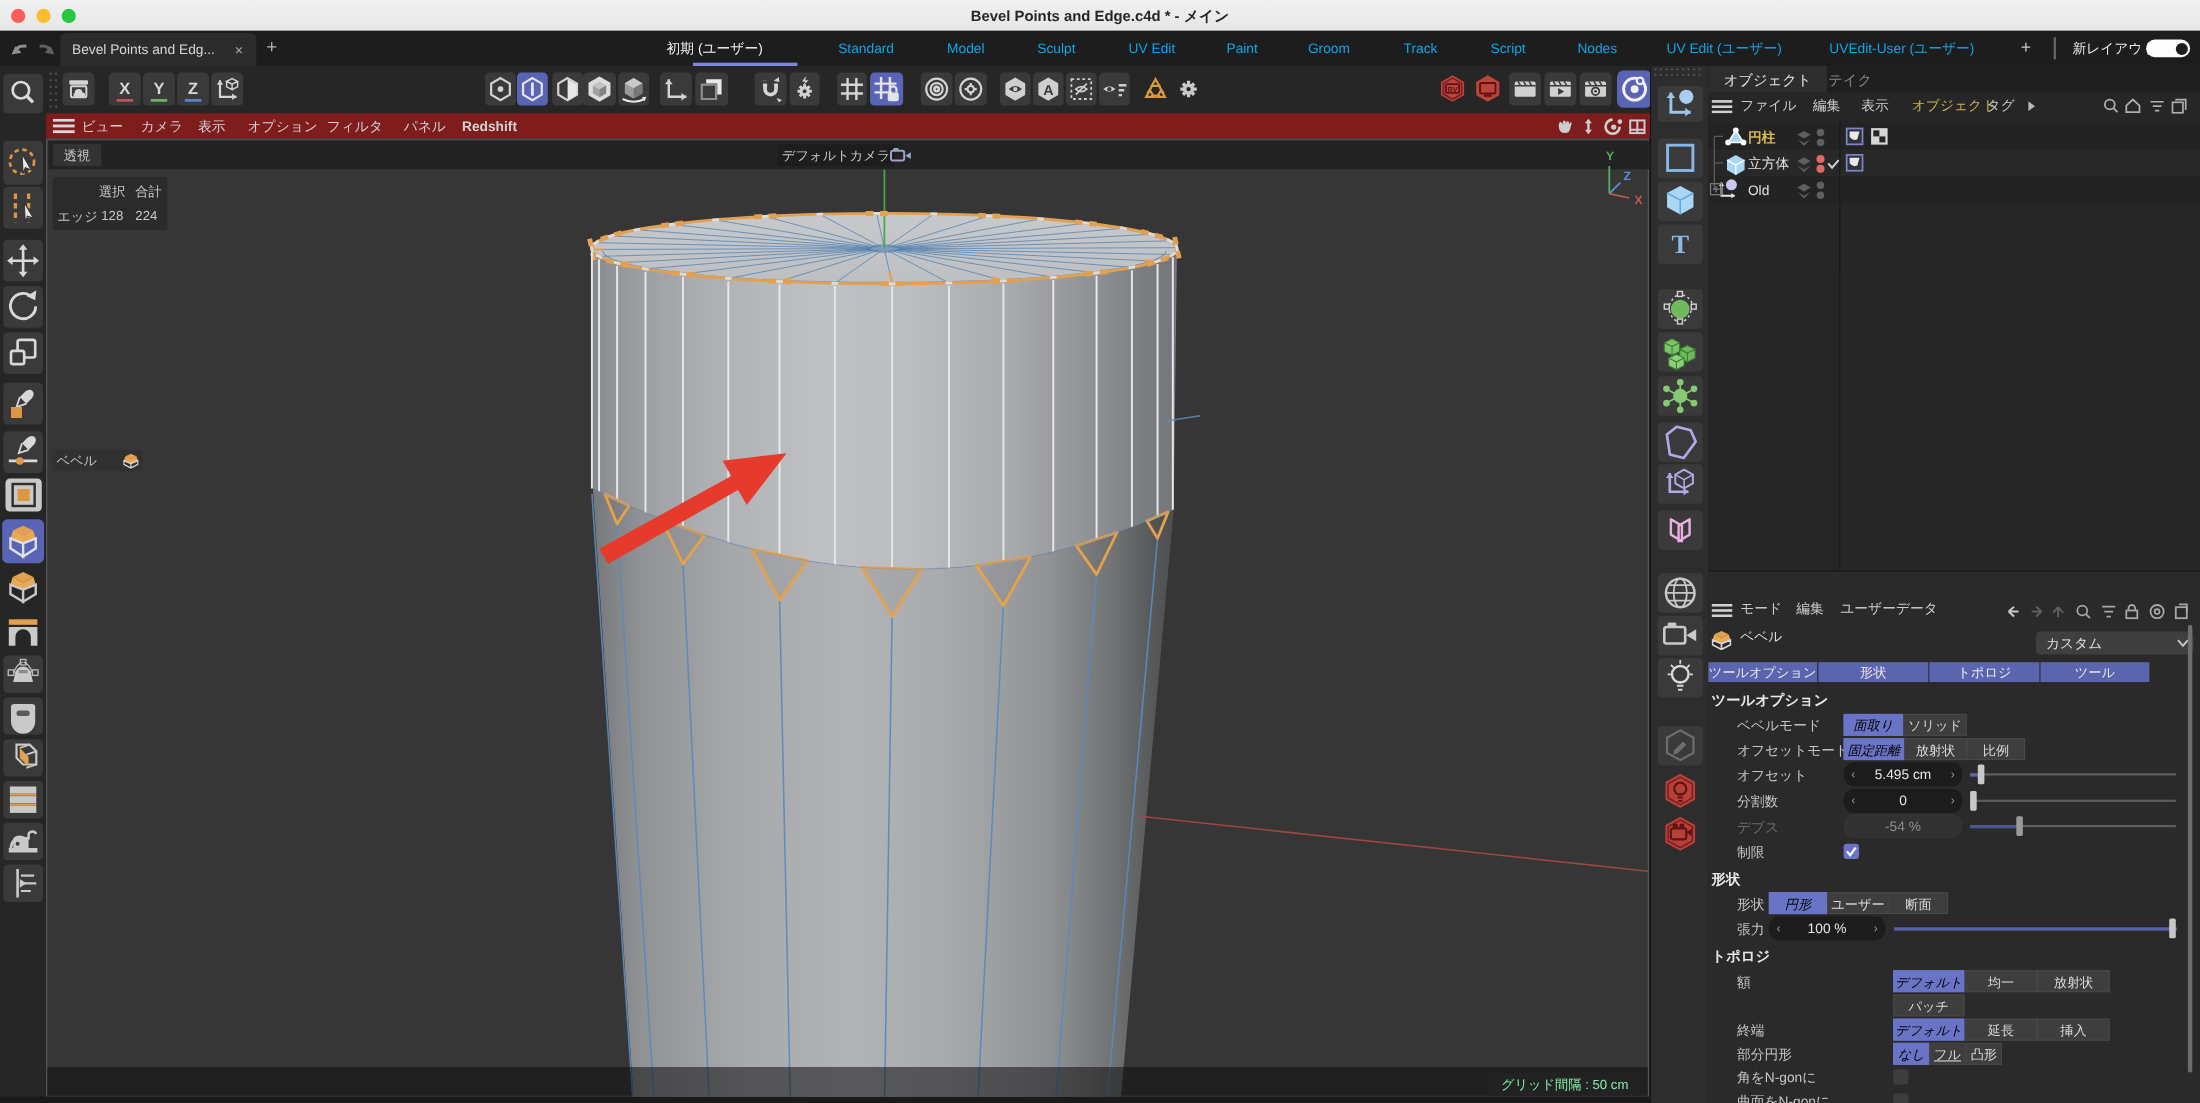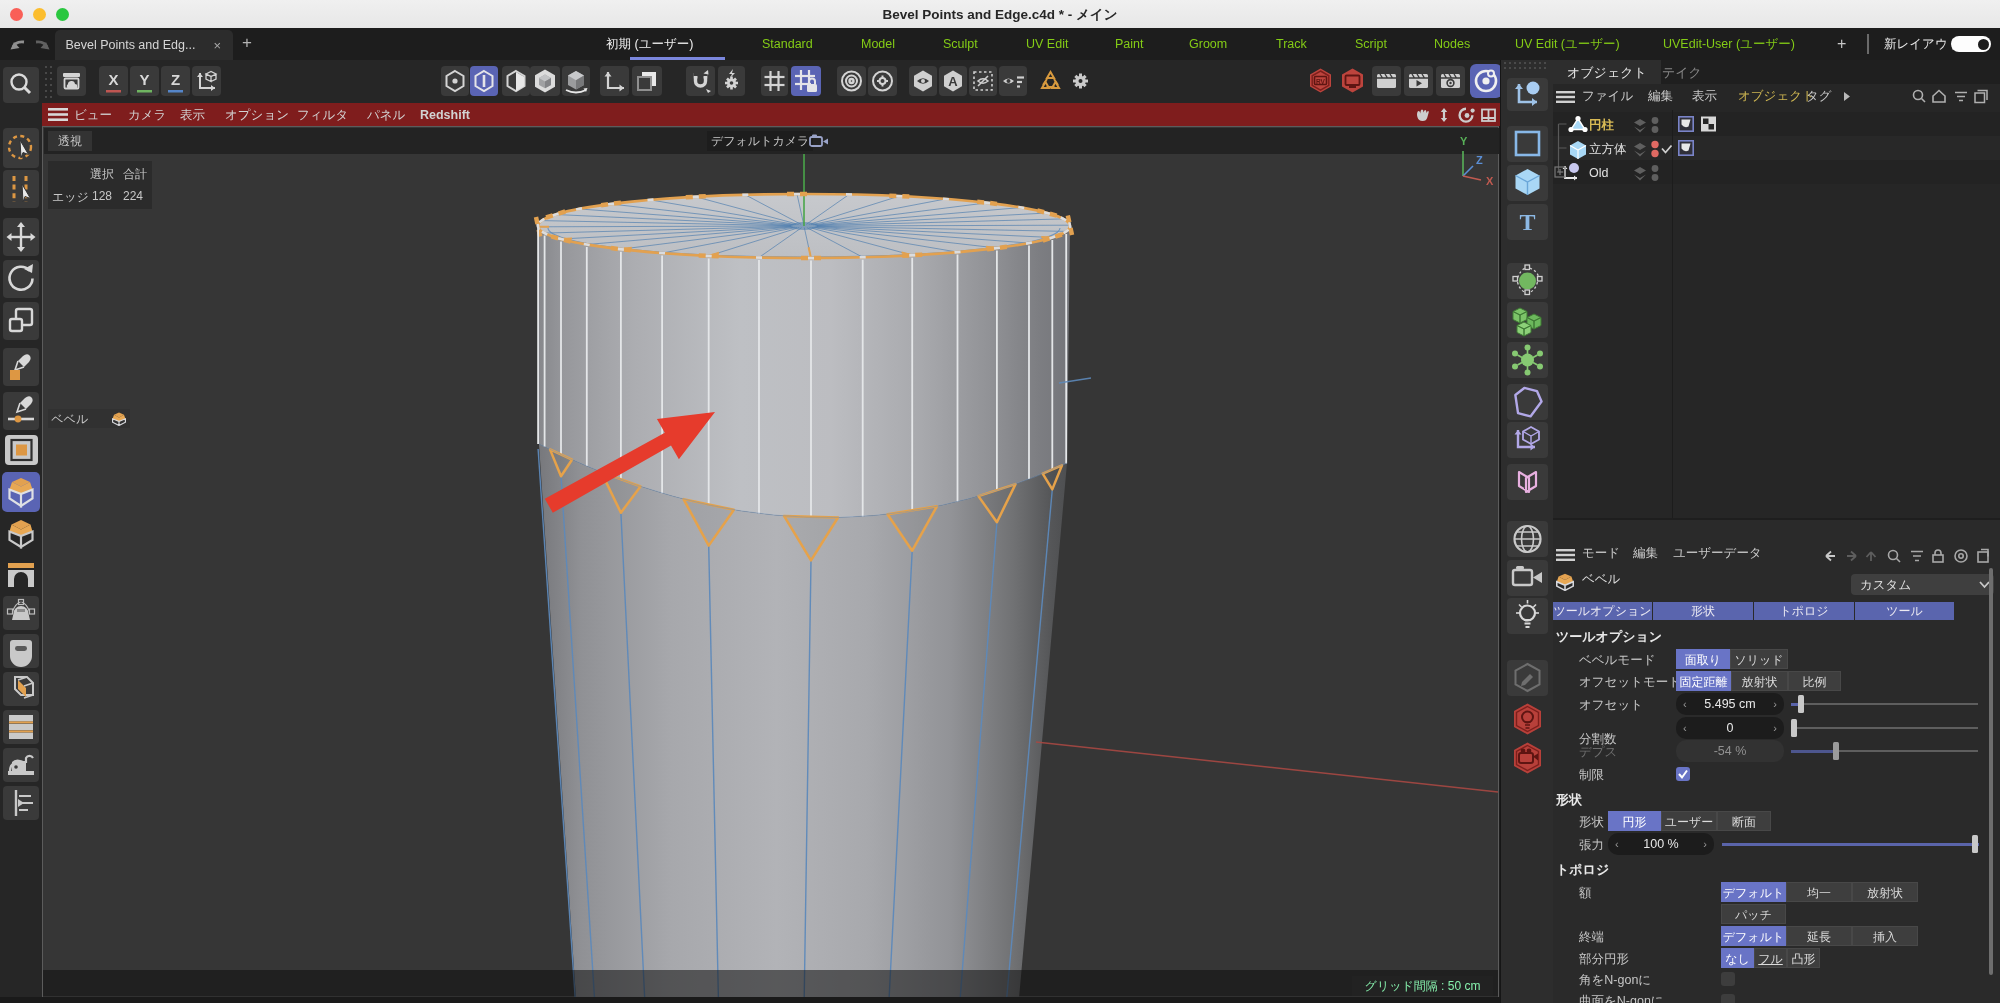--- a/index.html
+++ b/index.html
@@ -4,21 +4,21 @@
 <style>
 html,body{margin:0;padding:0;background:#1e1e1e;}
 #root{position:relative;width:2000px;height:1003px;overflow:hidden;font-family:"Liberation Sans",sans-serif;-webkit-font-smoothing:antialiased;}
 .abs{position:absolute;}
 
 #titlebar{left:0;top:0;width:2000px;height:28px;background:linear-gradient(#f0f0f0,#e7e7e7);}
 .tl{position:absolute;top:8px;width:13px;height:13px;border-radius:50%;}
 #title{position:absolute;top:0;left:0;width:100%;height:28px;line-height:29px;text-align:center;font-size:13.5px;font-weight:bold;color:#262626;}
 
 #tabbar{left:0;top:28px;width:2000px;height:32px;background:#1d1d1d;}
-.ltab{position:absolute;top:0;height:32px;line-height:33px;font-size:12.5px;color:#84cc16;white-space:nowrap;}
+.ltab{position:absolute;top:0;height:32px;line-height:33px;font-size:12.5px;color:#0ea5e9;white-space:nowrap;}
 .ltab.on{color:#f0f0f0;}
 #doctab{position:absolute;left:55px;top:2px;width:178px;height:30px;background:#2c2c2c;border-radius:5px 5px 0 0;color:#d6d6d6;font-size:12.5px;line-height:31px;}
 
 #toolbar{left:42px;top:60px;width:1958px;height:43px;background:#262626;}
 #leftbar{left:0;top:60px;width:42px;height:943px;background:#262626;}
 .ibtn{position:absolute;background:#3a3a3a;border-radius:4px;}
 .ibtn.blue{background:#5a64b4;}
 .ibtn.lite{background:#c9c9c9;}
 
 #vpmenu{left:42px;top:103px;width:1458px;height:23px;background:#7f1d1d;}
@@ -35,21 +35,21 @@
 #attrs{left:1553px;top:520px;width:447px;height:483px;background:#2a2a2a;}
 .ptabrow{position:absolute;left:0;top:0;width:100%;height:24px;background:#1f1f1f;}
 .ptab{position:absolute;top:0;height:24px;line-height:25px;font-size:13px;padding:0 14px;}
 .ptab.on{background:#2d2d2d;color:#e6e6e6;}
 .ptab.off{color:#878787;}
 .pmenu{position:absolute;font-size:12.5px;color:#cccccc;white-space:nowrap;}
 .lbl{position:absolute;font-size:12.5px;color:#c6c6c6;white-space:nowrap;}
 .lbl.dim{color:#6e6e6e;}
 .hdr{position:absolute;font-size:13px;font-weight:bold;color:#e8e8e8;white-space:nowrap;}
 .segbtn{position:absolute;height:20px;line-height:21px;text-align:center;font-size:12px;color:#dbdbdb;background:#3e3e3e;box-sizing:border-box;border:1px solid #484848;}
-.segbtn.sel{background:#6974c6;border-color:#6974c6;color:#ffffff;}
+.segbtn.sel{background:#6974c6;border-color:#6974c6;color:#000000;font-style:italic;}
 .bigbtn{position:absolute;height:18px;line-height:19px;text-align:center;font-size:12px;color:#eceaf2;background:#5a65ae;box-sizing:border-box;}
 .spin{position:absolute;height:22px;background:#1c1c1c;border-radius:10px;color:#e8e8e8;font-size:12.5px;}
 .spin .ar{position:absolute;top:0;height:22px;line-height:22px;color:#9a9a9a;font-size:11px;}
 .spin .val{position:absolute;left:0;top:0;width:100%;height:22px;line-height:23px;text-align:center;}
 .sld{position:absolute;height:2px;background:#5e5e5e;}
 .sldf{position:absolute;height:3px;background:#5a64aa;}
 .sldh{position:absolute;width:6px;height:18px;background:#c8c8c8;border-radius:1.5px;}
 .chk{position:absolute;width:14px;height:14px;border-radius:3px;}
 svg{display:block;}
 .icon{position:absolute;}
@@ -941,21 +941,21 @@
   <div class="segbtn" style="left:235px;top:151px;width:53px;">比例</div>
   <div class="lbl" style="left:26px;top:177px;">オフセット</div>
   <div class="spin" style="left:123px;top:173px;width:108px;">
         <span class="ar" style="left:7px;">‹</span>
         <span class="val">5.495 cm</span>
         <span class="ar" style="right:7px;">›</span>
       </div>
   <div class="sld" style="left:238px;top:183px;width:187px;"></div>
   <div class="sldf" style="left:238px;top:182.5px;width:11px;"></div>
   <div class="sldh" style="left:245px;top:175px;"></div>
-  <div class="lbl" style="left:26px;top:201px;margin-top:10px;">分割数</div>
+  <div class="lbl" style="left:26px;top:201px;">分割数</div>
   <div class="spin" style="left:123px;top:197px;width:108px;">
         <span class="ar" style="left:7px;">‹</span>
         <span class="val">0</span>
         <span class="ar" style="right:7px;">›</span>
       </div>
   <div class="sld" style="left:238px;top:207px;width:187px;"></div>
   <div class="sldh" style="left:238px;top:199px;"></div>
   <div class="lbl dim" style="left:26px;top:224px;">デプス</div>
   <div class="spin" style="left:123px;top:220px;width:108px;background:#323232;color:#909090;">
         <span class="val">-54 %</span>

